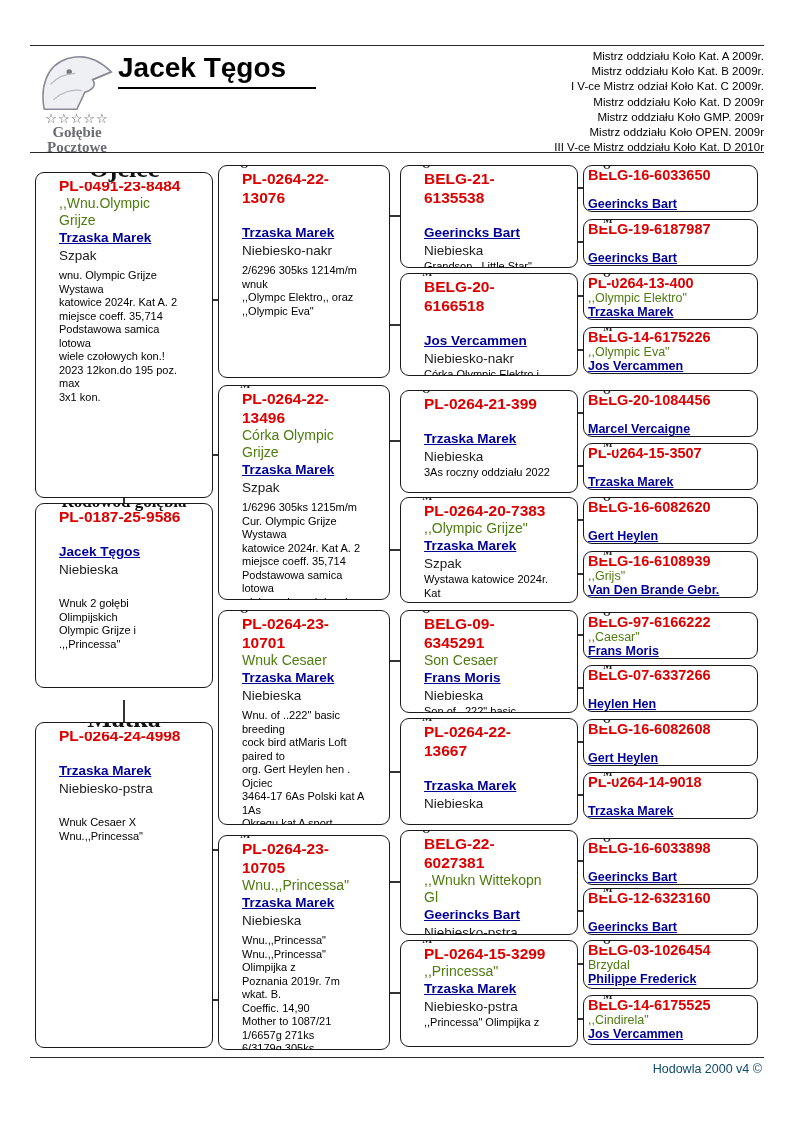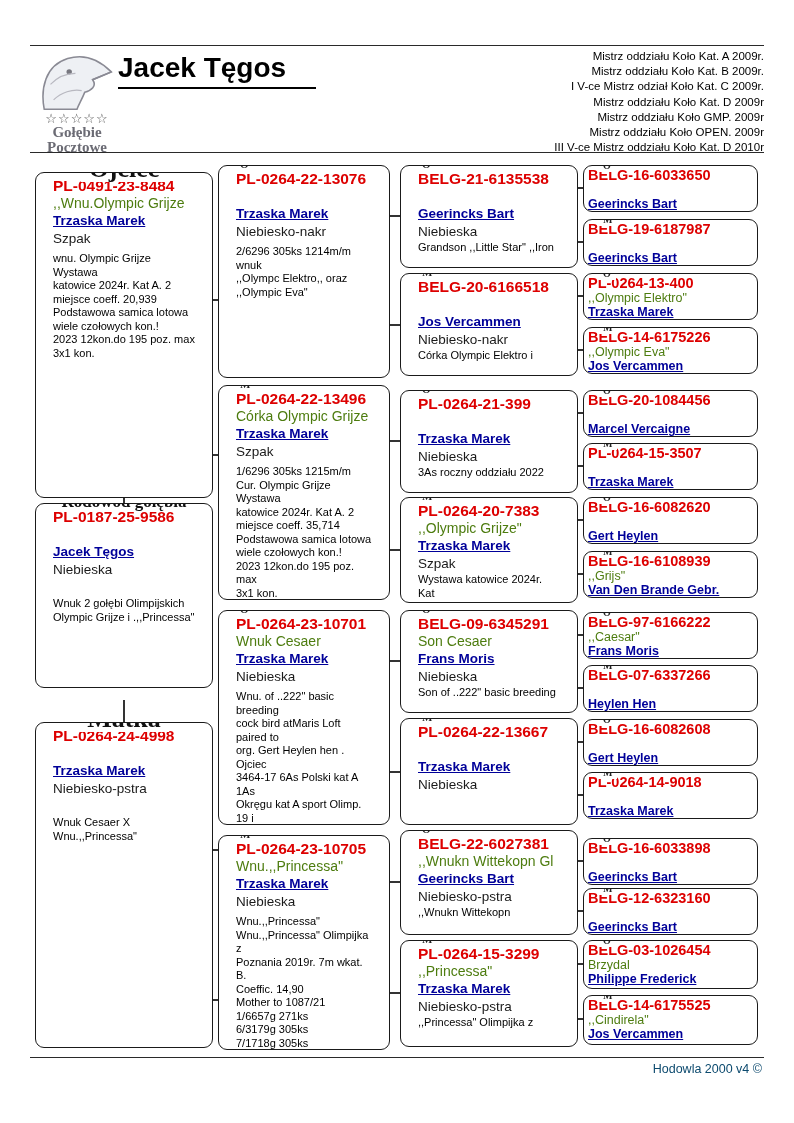--- a/index.html
+++ b/index.html
@@ -10,21 +10,21 @@
   #logo{position:absolute;left:36px;top:53px;width:82px;text-align:center;}
   #logo .stars{font-size:13px;color:#555;letter-spacing:1px;line-height:13px;margin-top:-3px;}
   #logo .lg{font-family:"Liberation Serif",serif;font-weight:bold;font-size:15px;color:#6b6b74;line-height:15px;}
   #owner-name{position:absolute;left:118px;top:52px;font-size:28px;font-weight:bold;
               border-bottom:2px solid #000;padding:0 30px 3px 0;}
   #address{position:absolute;left:118px;top:95px;font-size:13.5px;line-height:19px;color:#111;}
   #achievements{position:absolute;right:30px;top:49px;text-align:right;font-size:11.5px;line-height:15.2px;}
   #footer-text{position:absolute;right:32px;top:1062px;font-size:12.5px;color:#0c4a6e;}
   
   .box{position:absolute;background:#fff;border:1px solid #1a1a1a;border-radius:9px;
-       box-sizing:border-box;padding:3px 17px;overflow:hidden;}
+       box-sizing:border-box;padding:3px 23px;overflow:hidden;}
   .c1{left:35px;width:178px;}
   .c2{left:218px;width:172px;}
   .c3{left:400px;width:178px;}
   .c4{left:583px;width:175px;padding:1px 4px;}
   .box-title{position:absolute;left:50%;transform:translateX(-50%);background:#fff;
              padding:0 8px;font-family:"Liberation Serif",serif;font-weight:bold;color:#111;white-space:nowrap;}
   .t-big{top:-17px;font-size:26px;line-height:26px;}
   .t-med{top:-11px;font-size:17px;line-height:17px;}
   .marker{position:absolute;top:-8px;left:16px;background:#fff;padding:0 5px;
           font-family:"Liberation Serif",serif;font-weight:bold;font-size:11px;color:#222;line-height:13px;}
@@ -107,21 +107,21 @@
   </svg>
 
   <div class="box c1" style="top:172px;height:326px">
     <div class="box-title t-big">Ojciec</div>
     <div class="ring">PL-0491-23-8484</div>
     <div class="gname">,,Wnu.Olympic Grijze</div>
     <div class="breeder">Trzaska Marek</div>
     <div class="pcolor">Szpak</div>
     <div class="notes">wnu. Olympic Grijze Wystawa
 katowice 2024r. Kat A. 2
-miejsce coeff. 20,939
+miejsce coeff. 35,714
 Podstawowa samica lotowa
 wiele czołowych kon.!
 2023 12kon.do 195 poz. max
 3x1 kon.</div>
   </div>
   <div class="box c1" style="top:503px;height:185px">
     <div class="box-title t-med">Rodowód gołębia</div>
     <div class="ring">PL-0187-25-9586</div>
     <div class="gname"></div>
     <div class="breeder">Jacek Tęgos</div>

